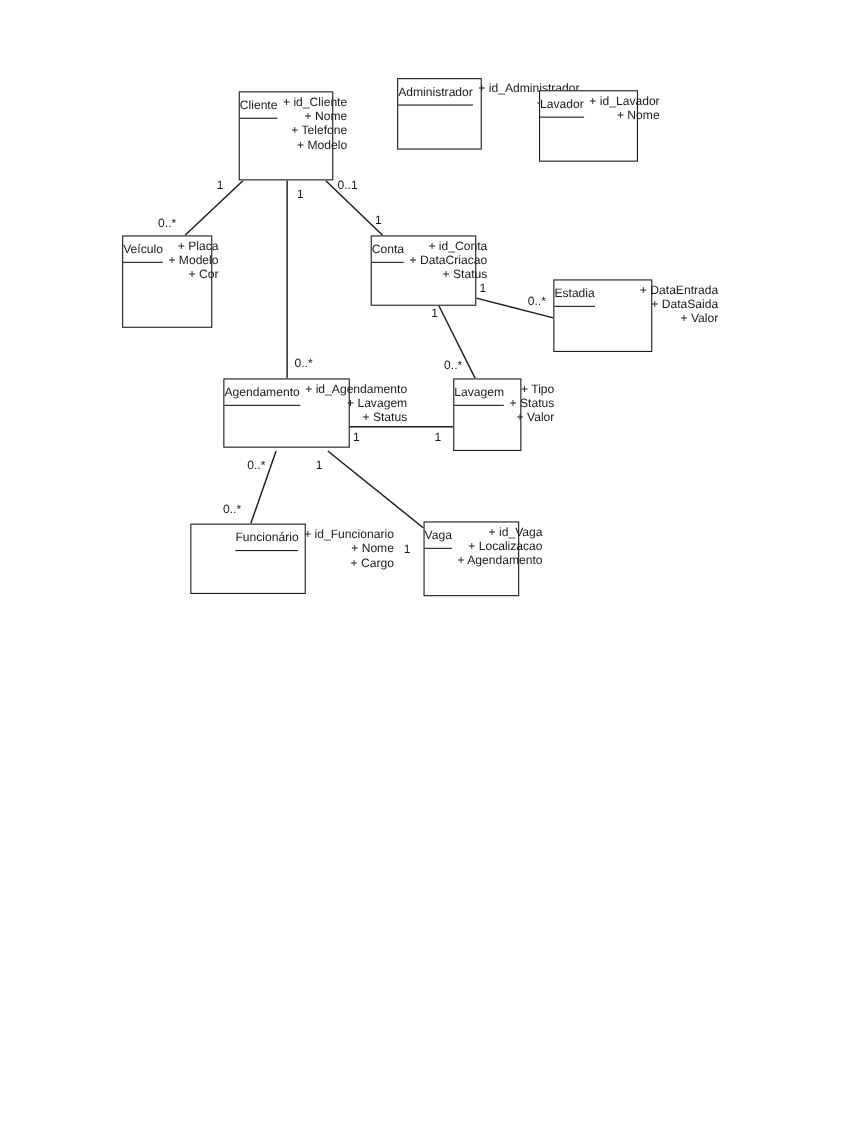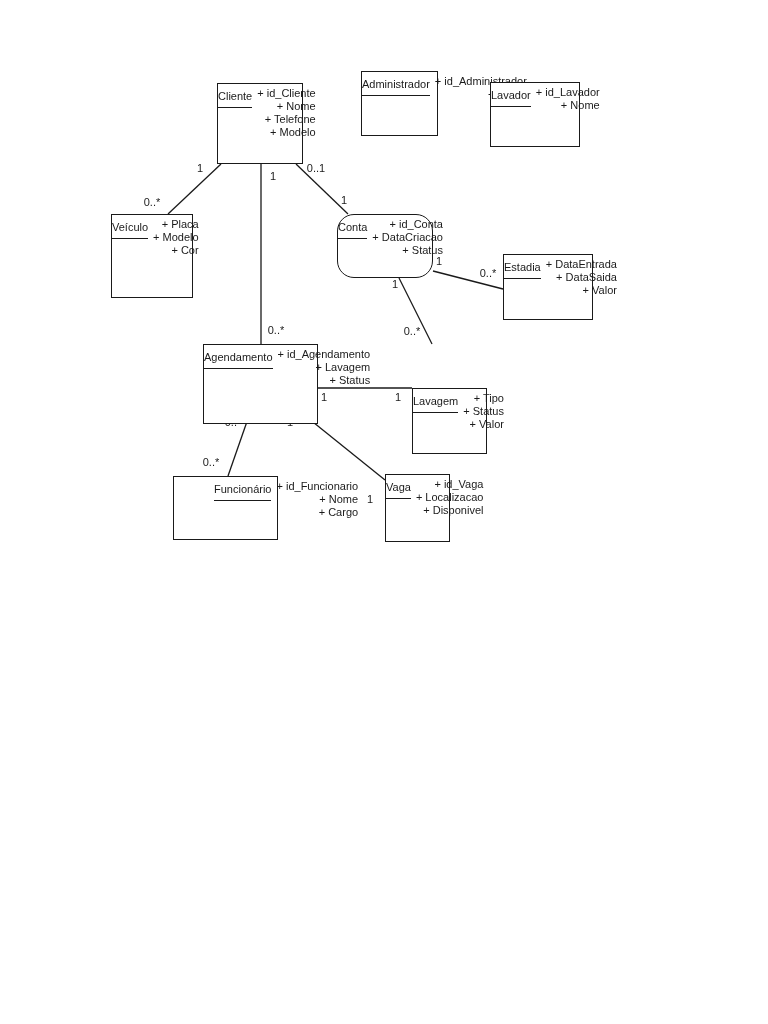--- a/index.html
+++ b/index.html
@@ -103,62 +103,62 @@
         </div>
       </div>
       <div class="class-box" style="left: 111px; top: 214px; width: 82px; height: 84px;">
         <div class="class-title">Veículo</div>
         <div class="class-attrs">
           <div class="class-attr">+ Placa</div>
           <div class="class-attr">+ Modelo</div>
           <div class="class-attr">+ Cor</div>
         </div>
       </div>
-      <div class="class-box" style="left: 337px; top: 214px; width: 96px; height: 64px; border-radius: 17px;">
+      <div class="class-box" style="left: 337px; top: 214px; width: 96px; height: 64px;">
         <div class="class-title">Conta</div>
         <div class="class-attrs">
           <div class="class-attr">+ id_Conta</div>
           <div class="class-attr">+ DataCriacao</div>
           <div class="class-attr">+ Status</div>
         </div>
       </div>
-      <div class="class-box" style="left: 503px; top: 254px; width: 90px; height: 66px;">
+      <div class="class-box" style="left: 503px; top: 254px; width: 90px; height: 66px; gap: 36px;">
         <div class="class-title">Estadia</div>
         <div class="class-attrs">
           <div class="class-attr">+ DataEntrada</div>
           <div class="class-attr">+ DataSaida</div>
           <div class="class-attr">+ Valor</div>
         </div>
       </div>
-      <div class="class-box" style="left: 203px; top: 344px; width: 115px; height: 80px;">
+      <div class="class-box" style="left: 203px; top: 344px; width: 115px; height: 63px;">
         <div class="class-title">Agendamento</div>
         <div class="class-attrs">
           <div class="class-attr">+ id_Agendamento</div>
           <div class="class-attr">+ Lavagem</div>
           <div class="class-attr">+ Status</div>
         </div>
       </div>
-      <div class="class-box" style="left: 412px; top: 344px; width: 75px; height: 66px; margin-top: 44px;">
+      <div class="class-box" style="left: 412px; top: 344px; width: 62px; height: 66px;">
         <div class="class-title">Lavagem</div>
         <div class="class-attrs">
           <div class="class-attr">+ Tipo</div>
           <div class="class-attr">+ Status</div>
           <div class="class-attr">+ Valor</div>
         </div>
       </div>
       <div class="class-box" style="left: 173px; top: 476px; width: 105px; height: 64px; padding-left: 40px;">
         <div class="class-title">Funcionário</div>
         <div class="class-attrs">
           <div class="class-attr">+ id_Funcionario</div>
           <div class="class-attr">+ Nome</div>
           <div class="class-attr">+ Cargo</div>
         </div>
       </div>
-      <div class="class-box" style="left: 385px; top: 474px; width: 65px; height: 68px;">
+      <div class="class-box" style="left: 385px; top: 474px; width: 87px; height: 68px;">
         <div class="class-title">Vaga</div>
         <div class="class-attrs">
           <div class="class-attr">+ id_Vaga</div>
           <div class="class-attr">+ Localizacao</div>
-          <div class="class-attr">+ Disponivel</div>
+          <div class="class-attr">+ Agendamento</div>
         </div>
       </div>
     </div>
 </div>
 
 </body></html>

